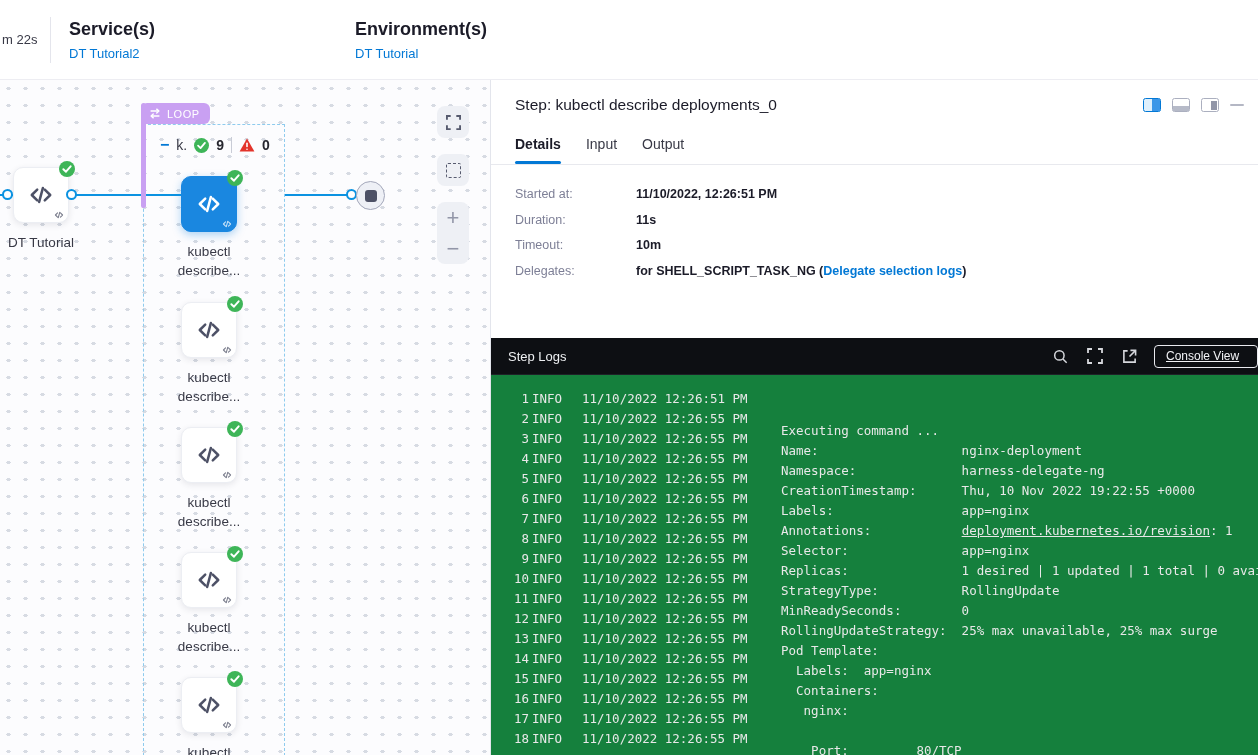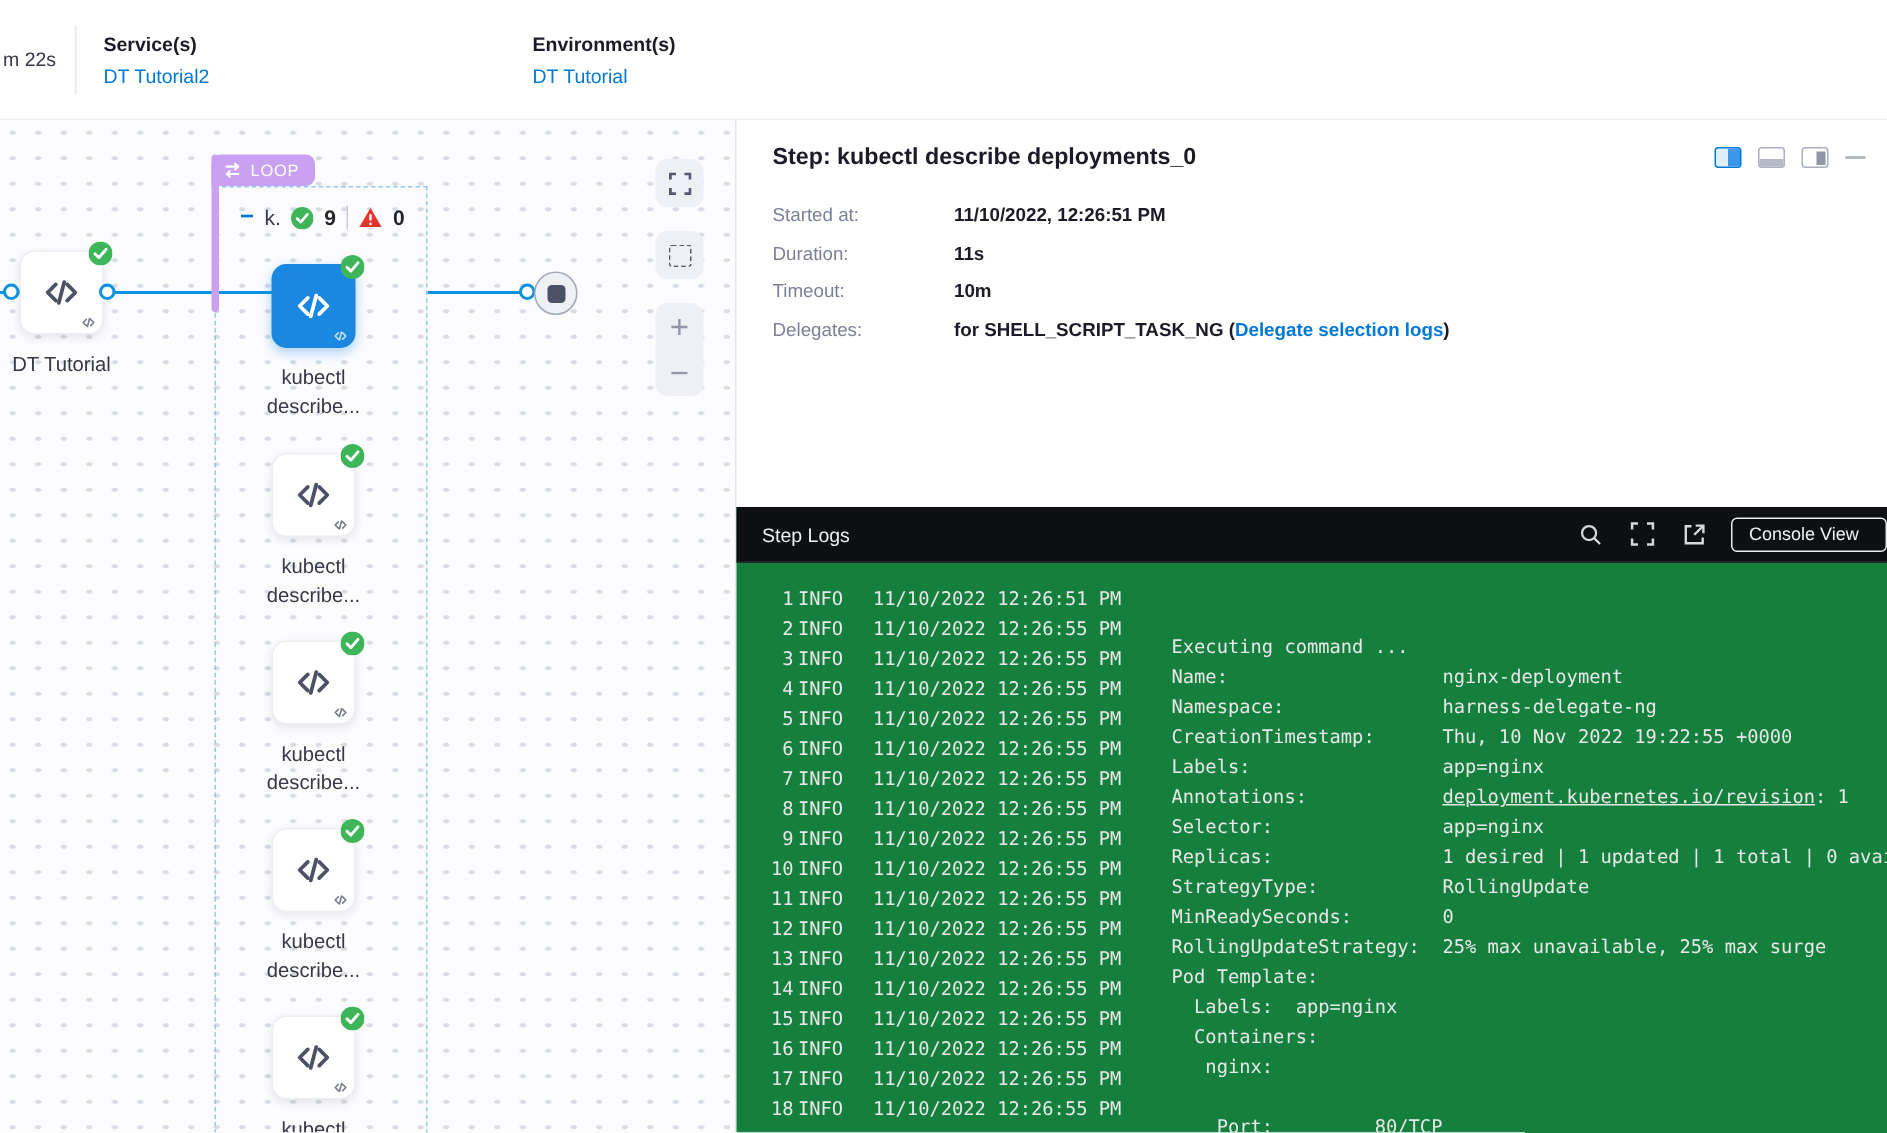--- a/index.html
+++ b/index.html
@@ -7,21 +7,21 @@
     font-family:"Liberation Sans", sans-serif; color:#1b1b28; }
 
   
   .topbar { height:80px; background:#fff; border-bottom:1px solid #ededf2;
     display:flex; align-items:center; position:relative; }
   .tb-duration { width:50px; font-size:13px; color:#383946; padding-left:2px;
     white-space:nowrap; overflow:hidden; }
   .tb-divider { width:1px; height:46px; background:#e4e5ec; }
   .tb-block { padding-left:18px; }
   .tb-block.env { position:absolute; left:337px; }
-  .tb-label { font-size:13px; font-weight:bold; color:#1b1b28; margin-bottom:6px; }
+  .tb-label { font-size:18px; font-weight:bold; color:#1b1b28; margin-bottom:6px; }
   .tb-link { font-size:13px; color:#0278d5; cursor:pointer; }
 
   
   .main { display:flex; height:675px; }
 
   
   .canvas { position:relative; width:490px; height:675px; background:#fcfcfe;
     background-image:radial-gradient(ellipse 2.4px 1.2px at 50% 50%, #d7dbe3 97%, rgba(0,0,0,0) 100%);
     background-size:17px 17px; overflow:hidden; flex:none; }
   .edge { position:absolute; height:2px; background:#0b92e1; }
@@ -63,21 +63,21 @@
   .zb3 { top:122px; height:62px; gap:0; }
   .zb3 .half { height:31px; display:flex; align-items:center; justify-content:center;
     width:100%; font-size:22px; color:#9296a8; cursor:pointer; }
   .marquee { width:15px; height:15px; border:1.5px dashed #565a6e; border-radius:2px; }
 
   
   .panel { width:768px; height:675px; border-left:1px solid #e3e5ec; display:flex;
     flex-direction:column; background:#fff; flex:none; }
   .details-sec { height:258px; position:relative; }
   .p-title-row { display:flex; align-items:center; padding:16px 14px 0 24px; }
-  .p-title { font-size:15.5px; font-weight:bold; color:#1b1b28; flex:1; }
+  .p-title { font-size:15.5px; font-weight:normal; color:#1b1b28; flex:1; }
   .view-icons { display:flex; align-items:center; gap:11px; }
   .vi { width:18px; height:14px; border-radius:2.5px; position:relative; cursor:pointer; }
   .vi1 { border:1.5px solid #0278d5; background:#dff0fc; }
   .vi1::after { content:""; position:absolute; right:0; top:0; bottom:0; width:8px; background:#3c97e8; }
   .vi2 { border:1.5px solid #abafbf; background:#fff; }
   .vi2::after { content:""; position:absolute; left:0; right:0; bottom:0; height:5px; background:#b6bac8; }
   .vi3 { border:1.5px solid #abafbf; background:#fff; }
   .vi3::after { content:""; position:absolute; right:1.5px; top:1.5px; bottom:1.5px; width:6px; background:#9296a8; }
   .vi-minus { width:14px; height:2.5px; background:#b4b7c4; border-radius:2px; cursor:pointer; }
 
@@ -95,21 +95,21 @@
 
   
   .logs-sec { height:417px; display:flex; flex-direction:column; background:#15803d; }
   .logs-header { height:37px; background:#0d0f13; border-bottom:1px solid #1e2127;
     display:flex; align-items:center; padding:0 0 0 17px; color:#eef0f2; flex:none; overflow:hidden; }
   .logs-title { font-size:13px; flex:1; }
   .log-hicons { display:flex; align-items:center; gap:19px; color:#d6d8dd; }
   .log-hicons svg { display:block; cursor:pointer; }
   .console-btn { margin-left:17px; height:23px; border:1px solid #e9eaef; border-radius:4px;
     color:#f2f3f6; font-size:12px; display:flex; align-items:center; padding:0 11px;
-    white-space:nowrap; flex:none; width:104px; cursor:pointer; }
+    white-space:nowrap; flex:none; width:104px; cursor:pointer;text-decoration:underline; }
   .logs-body { flex:1; overflow:hidden; padding-top:14px;
     font-family:"DejaVu Sans Mono", monospace; font-size:12.5px; color:#e8e8e8; }
   .log-line { display:flex; height:20px; line-height:20px; white-space:pre; }
   .ln { width:38px; text-align:right; flex:none; }
   .lv { width:36px; margin-left:3px; flex:none; }
   .lt { width:178px; margin-left:14px; flex:none; }
   .lm { margin-left:21px; flex:none;margin-top:32px; }
   .lm .u { text-decoration:underline; cursor:pointer; }
 </style>
 </head>
@@ -329,20 +329,25 @@
     <div class="details-sec">
       <div class="p-title-row">
         <div class="p-title">Step: kubectl describe deployments_0</div>
         <div class="view-icons">
           <span class="vi vi1"></span>
           <span class="vi vi2"></span>
           <span class="vi vi3"></span>
           <span class="vi-minus"></span>
         </div>
       </div>
+      <div class="tabs" id="tabs">
+          <div class="tab active">Details</div>
+          <div class="tab">Input</div>
+          <div class="tab">Output</div>
+        </div>
       <div class="detail-rows" id="detail-rows">
           <div class="drow">
             <span class="dlabel">Started at:</span>
             <span class="dvalue">11/10/2022, 12:26:51 PM</span>
           </div>
           <div class="drow">
             <span class="dlabel">Duration:</span>
             <span class="dvalue">11s</span>
           </div>
           <div class="drow">

